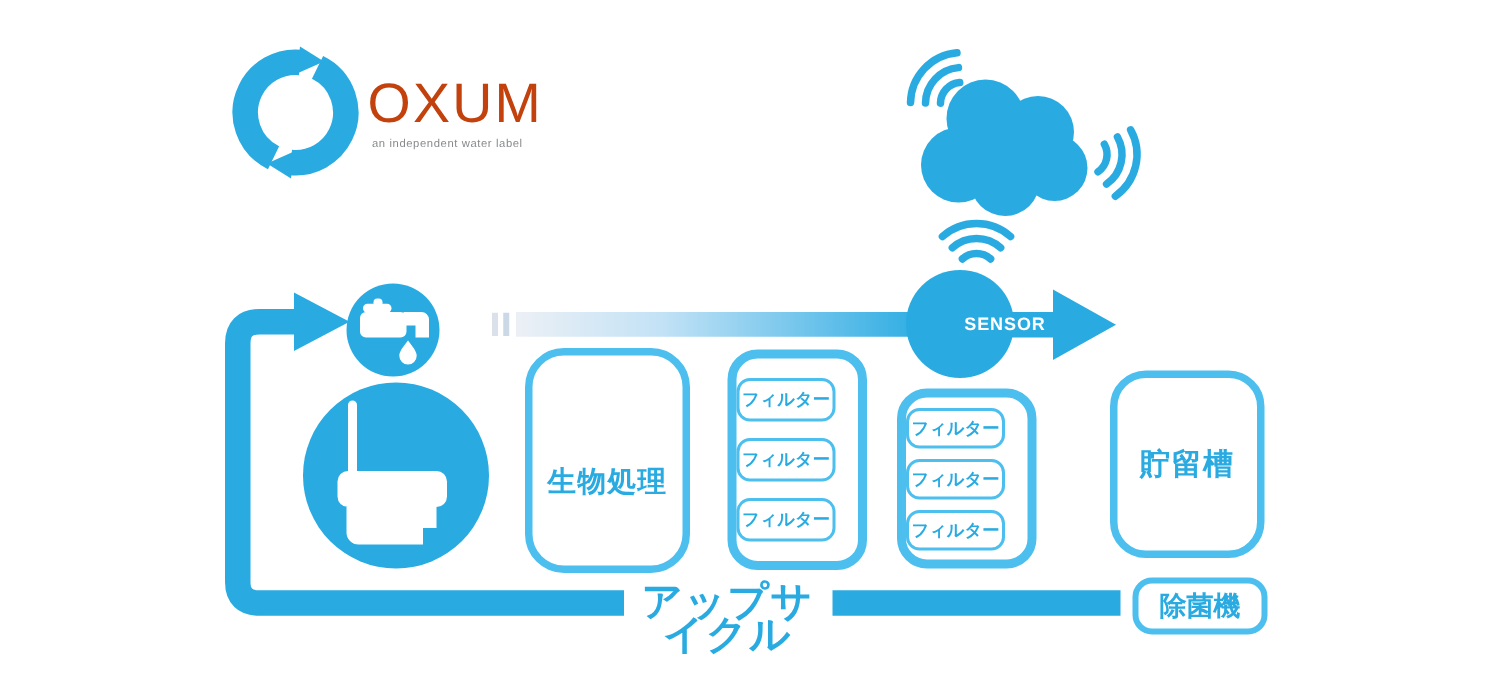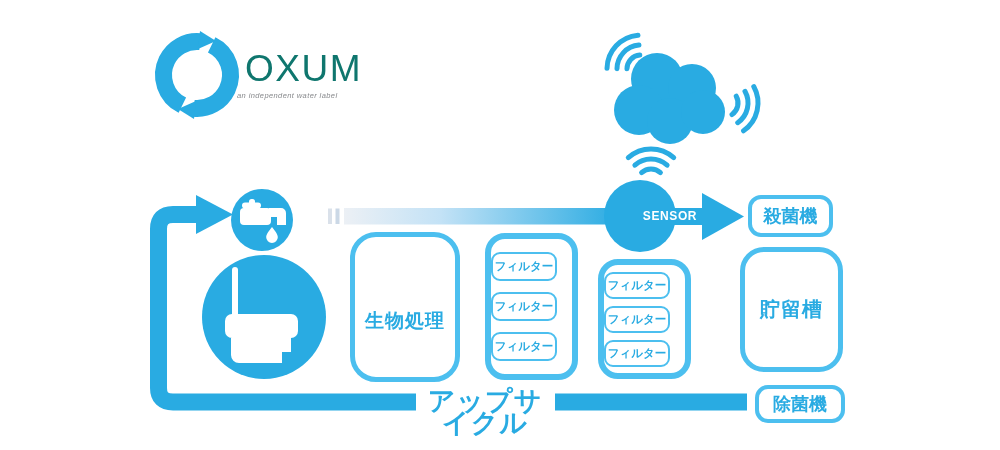--- a/index.html
+++ b/index.html
@@ -11,25 +11,25 @@
     font-family:"Liberation Sans","DejaVu Sans",sans-serif;
   }
   .stage svg{position:absolute;left:0;top:0;}
 
   
   .abs{position:absolute;}
 
   .logo-wordmark{
     left:245px;top:50px;width:200px;
     font-size:37px;font-weight:300;letter-spacing:1.5px;
-    color:#0f766e;line-height:38px;
+    color:#c2410c;line-height:38px;
   }
   .logo-tagline{
-    left:237px;top:91px;width:200px;
-    font-size:7.5px;letter-spacing:.4px;color:#87898C;font-style:italic;
+    left:248px;top:91px;width:200px;
+    font-size:7.5px;letter-spacing:.4px;color:#87898C;
   }
 
   .sensor-label{
     left:632px;top:209px;width:76px;
     text-align:center;color:#ffffff;
     font-size:12px;font-weight:bold;letter-spacing:.6px;
   }
 
   .flow-box{
     position:absolute;box-sizing:border-box;
@@ -165,23 +165,20 @@
       <span>フィルター</span>
     </div>
     <div class="filter-chip">
       <span>フィルター</span>
     </div>
     <div class="filter-chip">
       <span>フィルター</span>
     </div>
   </div>
 
-  <div class="flow-box box-sterilizer">
-    <span>殺菌機</span>
-  </div>
 
   <div class="flow-box box-disinfector">
     <span>除菌機</span>
   </div>
 
   <div class="flow-box box-storage">
     <span>貯留槽</span>
   </div>
 
   <div class="abs upcycle-label">アップサイクル</div>

